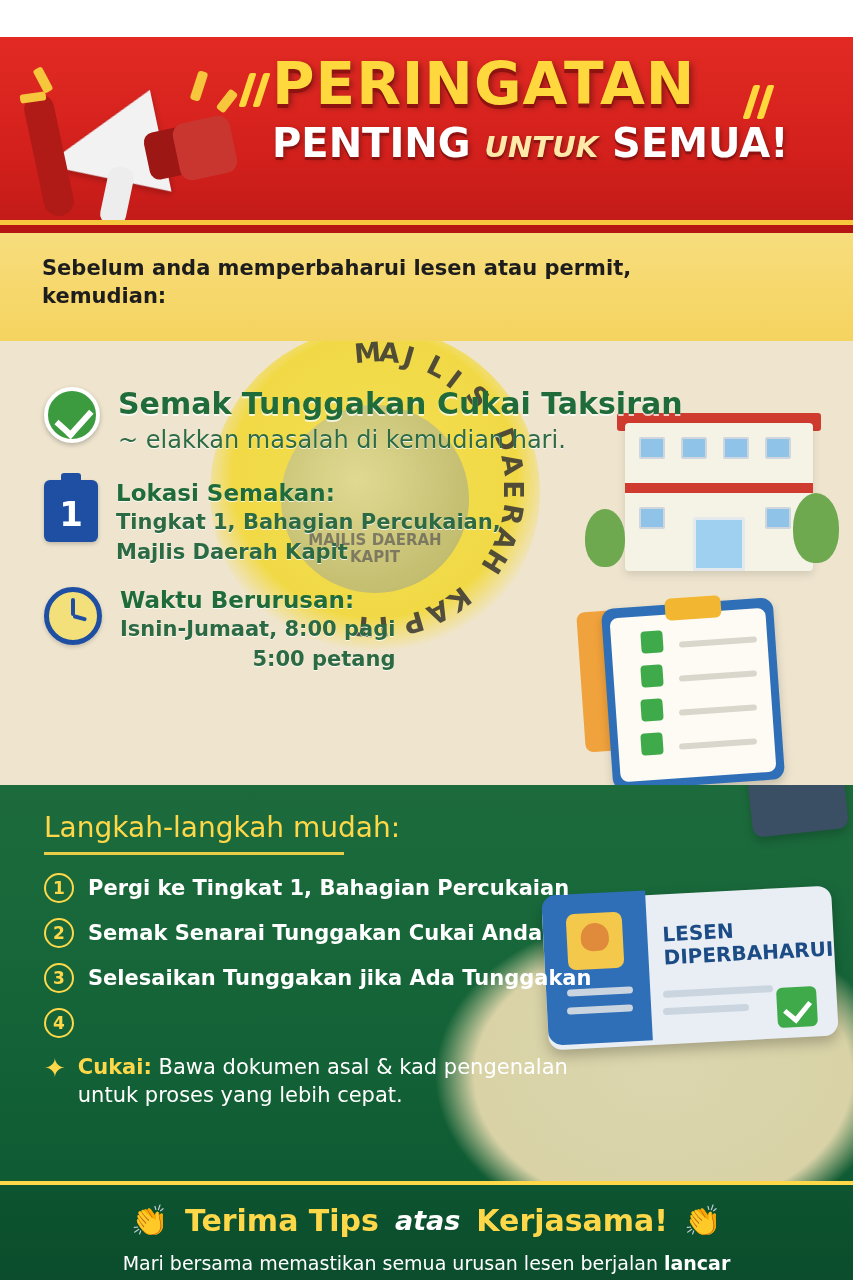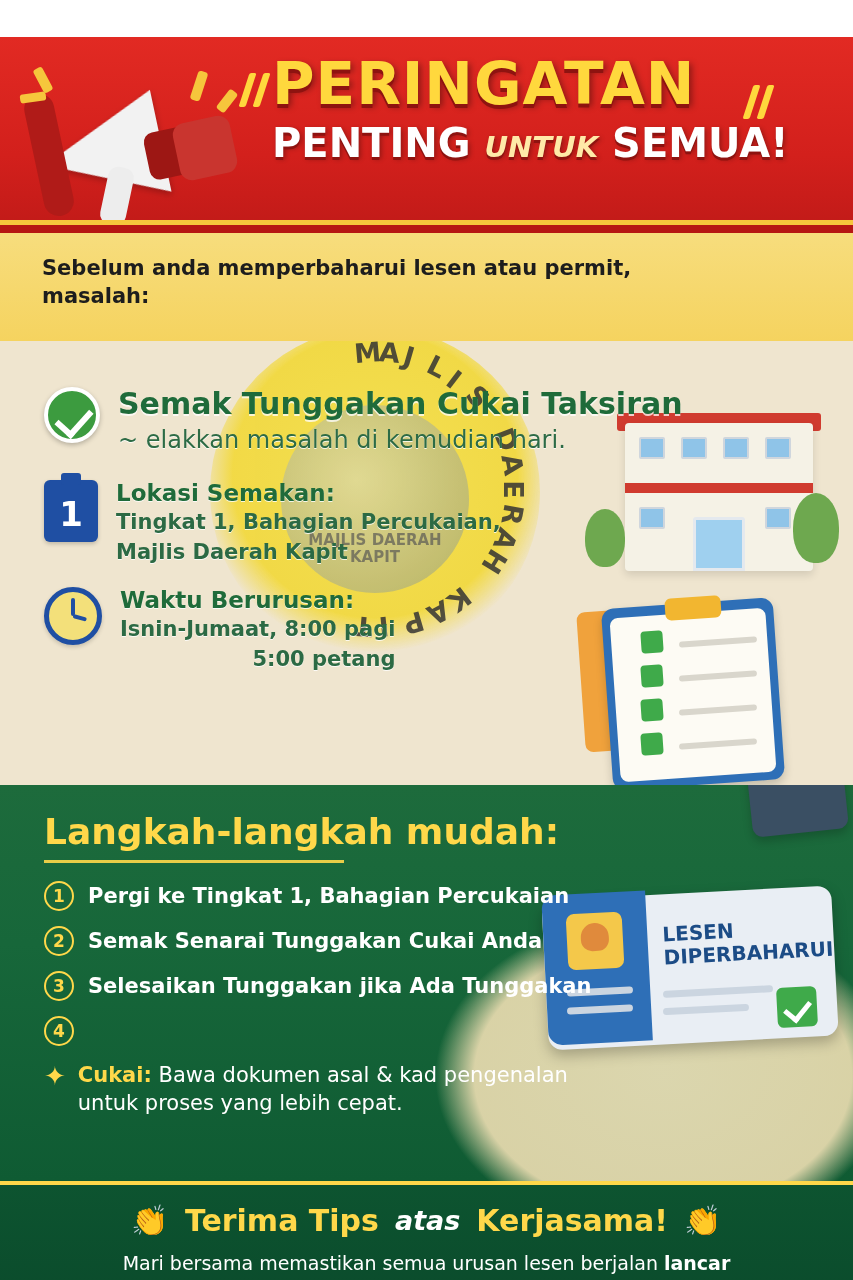--- a/index.html
+++ b/index.html
@@ -251,22 +251,22 @@
     height: 396px;
     overflow:hidden;
   }
   .green-blob{
     position:absolute; right:-40px; bottom:-60px; width:460px;height:330px;
     background: radial-gradient(ellipse at 50% 50%, #f1e3bb 0%, #efdfb3 58%, rgba(239,223,179,0) 70%);
     opacity:.9;
   }
   .steps-title{
     position:relative;
-    font-family:"DejaVu Sans", sans-serif; font-weight:bold;
-    font-size:36px; color:#ffd84a; padding:26px 0 0 44px;
+    font-family:"DejaVu Sans", sans-serif; font-weight:normal;
+    font-size:28px; color:#ffd84a; padding:26px 0 0 44px;
   }
   .steps-underline{
     position:relative; margin:8px 0 0 44px; width:300px;height:3px;background:#ffd84a;opacity:.9;
   }
   .steps{ position:relative; margin-top:18px; padding-left:44px; }
   .step{
     display:flex; align-items:center; gap:14px; margin-bottom:15px;
   }
   .step-num{
     width:30px;height:30px;border-radius:50%;
@@ -373,21 +373,21 @@
         <span>SEMUA!</span>
       </div>
     </div>
     <div class="slash" style="right:98px;top:48px;background:#ffd83d;"></div>
     <div class="slash" style="right:84px;top:48px;background:#ffd83d;"></div>
     <div class="hdr-bottom-strip"></div>
   </div>
 
   <div class="band">
     <div class="band-text">Sebelum anda memperbaharui lesen atau permit,</div>
-    <div class="band-text">masalah:</div>
+    <div class="band-text">kemudian:</div>
   </div>
 
   <div class="cream">
 
     <div class="cream-bg-logo">
       <div class="logo-center"></div>
       <div class="logo-label">MAJLIS DAERAH<br>KAPIT</div>
     <div class="ring-text">
           <span class="ring-ch" style="left: 143.973px; top: 9.52513px; transform: rotate(-5deg);">M</span>
           <span class="ring-ch" style="left: 169.36px; top: 9.64821px; transform: rotate(5.55556deg);">A</span>

